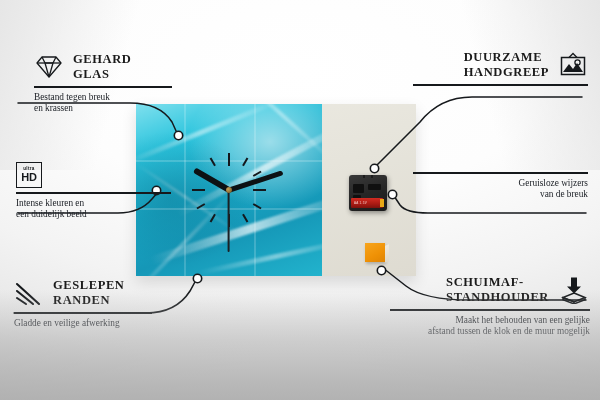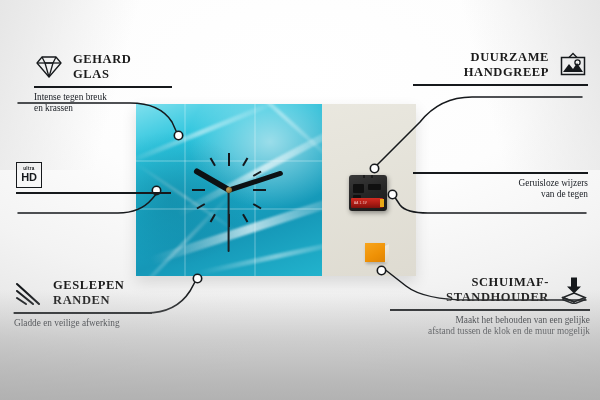--- a/index.html
+++ b/index.html
@@ -98,21 +98,21 @@
 
   
   .feat { position:absolute; }
   .feat .head { display:flex; align-items:center; gap:9px; }
   .feat.right .head { justify-content:flex-end; }
   .feat .title {
     font-family:"Liberation Serif", serif;
     font-weight:700; font-size:12.5px; letter-spacing:.6px; line-height:15px;
     color:#1b1b1b; text-transform:uppercase; white-space:pre-line;
   }
-  .feat.right .title { text-align:right; }
+  .feat.right .title { }
   .feat .rule { height:1.5px; background:#16191c; margin-top:4px; }
   .feat .desc {
     font-family:"Liberation Serif", serif;
     font-size:9.3px; line-height:11.6px; color:#20242a; margin-top:4px;
     white-space:pre-line;
   }
   .feat.right .desc { text-align:right; }
   .ic { flex:0 0 auto; display:block; }
 
   .hdbox {
@@ -239,32 +239,34 @@
           <path d="M3,9 H27"></path>
             <path d="M8,3 L11,9 L15,23"></path>
             <path d="M22,3 L19,9 L15,23"></path>
           <path d="M11,9 H19"></path>
         </g>
       </svg>
       <div class="title">GEHARD
 GLAS</div>
     </div>
     <div class="rule" style="width:138px"></div>
-    <div class="desc">Intense tegen breuk
+    <div class="desc">Bestand tegen breuk
 en krassen</div>
   </div>
 
   <div class="feat left" style="left:16px; top:162px; width:168px;">
     <div class="head">
       <div class="hdbox">
         <span class="u">ultra</span>
         <span class="h">HD</span>
       </div>
     </div>
     <div class="rule" style="width:155px"></div>
+    <div class="desc">Intense kleuren en
+een duidelijk beeld</div>
   </div>
 
   <div class="feat left" style="left:14px; top:278px; width:150px;">
     <div class="head">
       <svg class="ic" width="30" height="26" viewBox="0 0 30 26">
         <g stroke="#16191c" stroke-width="2.1" stroke-linecap="round">
           <path d="M3,4 L25,24"></path>
             <path d="M3,11 L19,24"></path>
             <path d="M3,18 L12,24"></path>
         </g>
@@ -286,21 +288,21 @@
         <circle cx="19.5" cy="10.5" r="2.6" fill="none" stroke="#16191c" stroke-width="1.3"></circle>
         <path d="M11,5.5 L15,1.5 L19,5.5" fill="none" stroke="#16191c" stroke-width="1.3"></path>
       </svg>
     </div>
     <div class="rule" style="width:175px; margin-left:auto;"></div>
   </div>
 
   <div class="feat right" style="right:12px; top:168px; width:175px;">
     <div class="rule" style="width:175px; margin-left:auto;"></div>
     <div class="desc">Geruisloze wijzers
-van de tegen</div>
+van de breuk</div>
   </div>
 
   <div class="feat right" style="right:10px; top:275px; width:200px;">
     <div class="head">
       <div class="title">SCHUIMAF-
 STANDHOUDER</div>
       <svg class="ic" width="32" height="28" viewBox="0 0 32 28">
         <path d="M13,1.5 h6 v9 h4 l-7,7 -7,-7 h4 Z" fill="#16191c"></path>
         <path d="M16,17 L27,21.5 L16,26 L5,21.5 Z" fill="none" stroke="#16191c" stroke-width="1.5"></path>
         <path d="M5,21.5 v2.2 L16,28 v-2.2 Z" fill="none" stroke="#16191c" stroke-width="1.4"></path>

